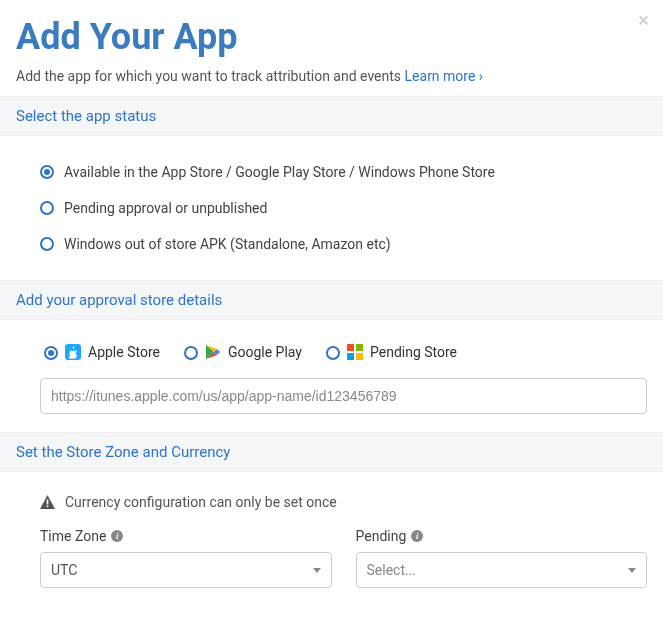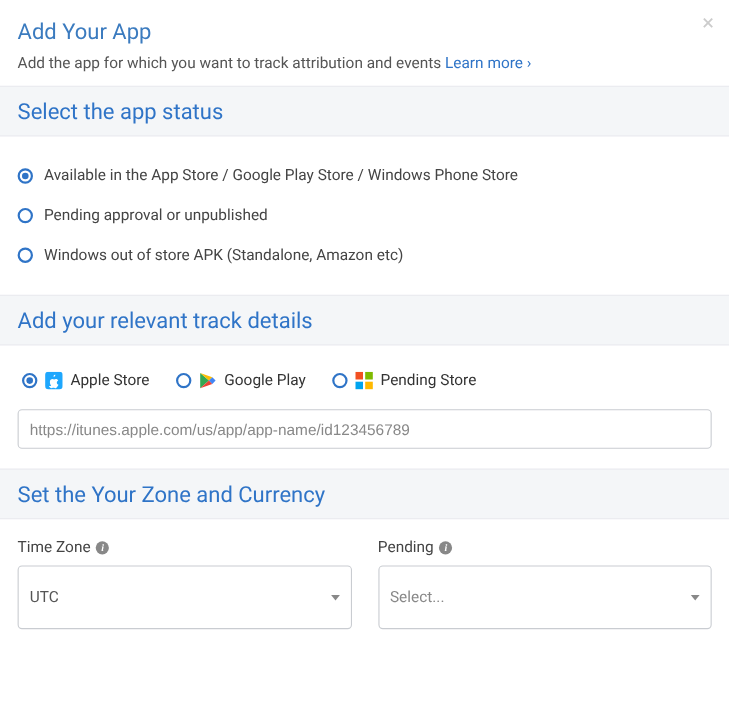--- a/index.html
+++ b/index.html
@@ -21,44 +21,45 @@
     right: 14px;
     font-size: 20px;
     color: #ccc;
     cursor: pointer;
     line-height: 1;
   }
   .header {
     padding: 16px 16px 12px 16px;
   }
   .title {
-    font-size: 20px;
-    font-weight: 400;
+    font-size: 36px;
+    font-weight: 700;
     color: #3b7bbf;
     margin: 0 0 10px 0;
   }
   .subtitle {
     font-size: 14px;
     color: #555;
   }
   .subtitle a {
     color: #2f74c7;
     text-decoration: none;
     margin-top: 31px;
   }
   .section-header {
     background: #f4f6f8;
     padding: 10px 16px;
-    font-size: 20px;
+    font-size: 15px;
     color: #2f74c7;
     border-top: 1px solid #eaecef;
     border-bottom: 1px solid #eaecef;
   }
   .section-body {
     padding: 18px 16px;
+    margin-left: 24px;
   }
   .radio-row {
     display: flex;
     align-items: center;
     gap: 10px;
     padding: 10px 0;
     color: #444;
   }
   .radio-outer {
     width: 14px;
@@ -78,21 +79,21 @@
     border-radius: 50%;
   }
   .store-row {
     display: flex;
     align-items: center;
     gap: 24px;
     padding: 6px 0 18px 4px;
   }
   .store-option {
     display: flex;
-    align-items: center;
+    align-items: flex-end;
     gap: 7px;
     color: #333;
     cursor: pointer;
   }
   .store-icon {
     width: 16px;
     height: 16px;
     display: inline-block;
   }
   .field-label {
@@ -140,21 +141,21 @@
     font-size: 9px;
     font-weight: bold;
     display: inline-flex;
     align-items: center;
     justify-content: center;
     font-style: italic;
     font-family: Georgia, serif;
   }
   .select-box {
     width: 100%;
-    padding: 20px 10px;
+    padding: 9px 10px;
     font-size: 14px;
     border: 1px solid #c9ccd1;
     border-radius: 4px;
     background: #fff;
     display: flex;
     justify-content: space-between;
     align-items: center;
     cursor: pointer;
     color: #555;
   }
@@ -191,21 +192,21 @@
     <div class="radio-row">
       <span class="radio-outer"></span>
       <span>Pending approval or unpublished</span>
     </div>
     <div class="radio-row">
       <span class="radio-outer"></span>
       <span>Windows out of store APK (Standalone, Amazon etc)</span>
     </div>
   </div>
 
-  <div class="section-header">Add your relevant track details</div>
+  <div class="section-header">Add your approval store details</div>
   <div class="section-body">
     <div class="store-row">
 
       <div class="store-option">
         <span class="radio-outer selected"></span>
         <span class="store-icon">
           <svg viewBox="0 0 16 16" width="16" height="16">
               <rect width="16" height="16" rx="3" fill="#1ea7fd"></rect>
               <path d="M8 3.2c.5-.6 1.3-.6 1.3-.6s.1.9-.4 1.5c-.5.6-1.2.5-1.2.5s-.1-.8.3-1.4zM5.5 12.8c-.8-1.1-1.5-3-1-4.6.3-1 1.2-1.7 2.1-1.7.6 0 1.1.4 1.6.4.5 0 .9-.4 1.7-.4.8 0 1.6.5 2 1.3-1.8.9-1.5 3.3.3 4-.3.7-.7 1.3-1.3 2-.5.6-1.1 1.2-1.8 1.2-.7 0-.9-.4-1.7-.4-.8 0-1 .4-1.7.4-.7 0-1.3-.7-1.8-1.3-.1-.2-.3-.5-.4-.9z" fill="#fff"></path>
             </svg>
@@ -237,22 +238,32 @@
           </svg>
         </span>
         <span>Pending Store</span>
       </div>
 
     </div>
 
     <input type="text" class="text-input" placeholder="https://itunes.apple.com/us/app/app-name/id123456789" style="">
   </div>
 
-  <div class="section-header">Set the Your Zone and Currency</div>
+  <div class="section-header">Set the Store Zone and Currency</div>
   <div class="section-body">
+    <div class="warn-row">
+      <span>
+        <svg width="15" height="14" viewBox="0 0 15 14">
+            <path d="M7.5 0 L15 14 L0 14 Z" fill="#555"></path>
+            <rect x="6.7" y="4.5" width="1.6" height="5" fill="#fff"></rect>
+            <rect x="6.7" y="10.5" width="1.6" height="1.6" fill="#fff"></rect>
+          </svg>
+      </span>
+      <span>Currency configuration can only be set once</span>
+    </div>
 
     <div class="tz-row">
       <div class="tz-col">
         <div class="tz-label">
           <span>Time Zone</span>
           <span class="info-icon">i</span>
         </div>
         <div class="select-box">
           <span>UTC</span>
           <span class="caret"></span>

